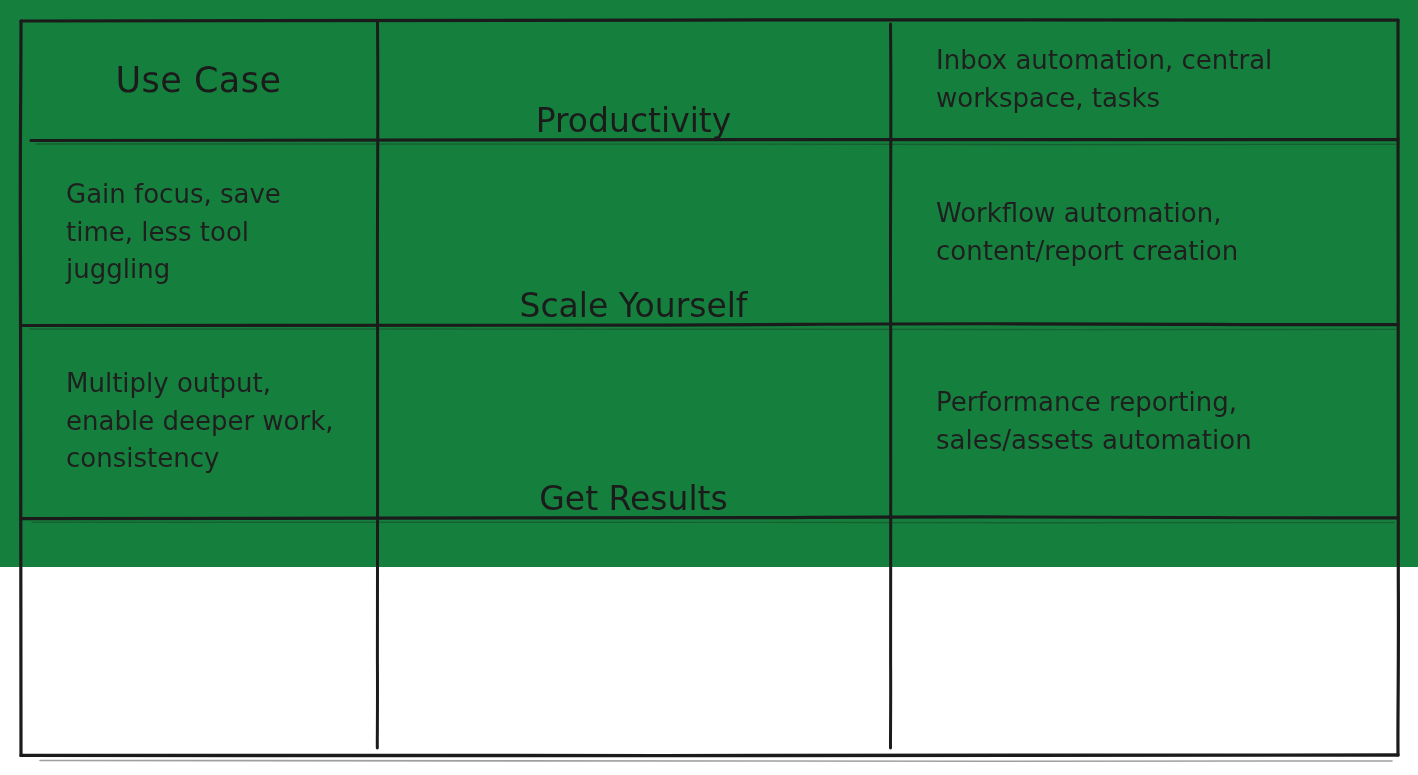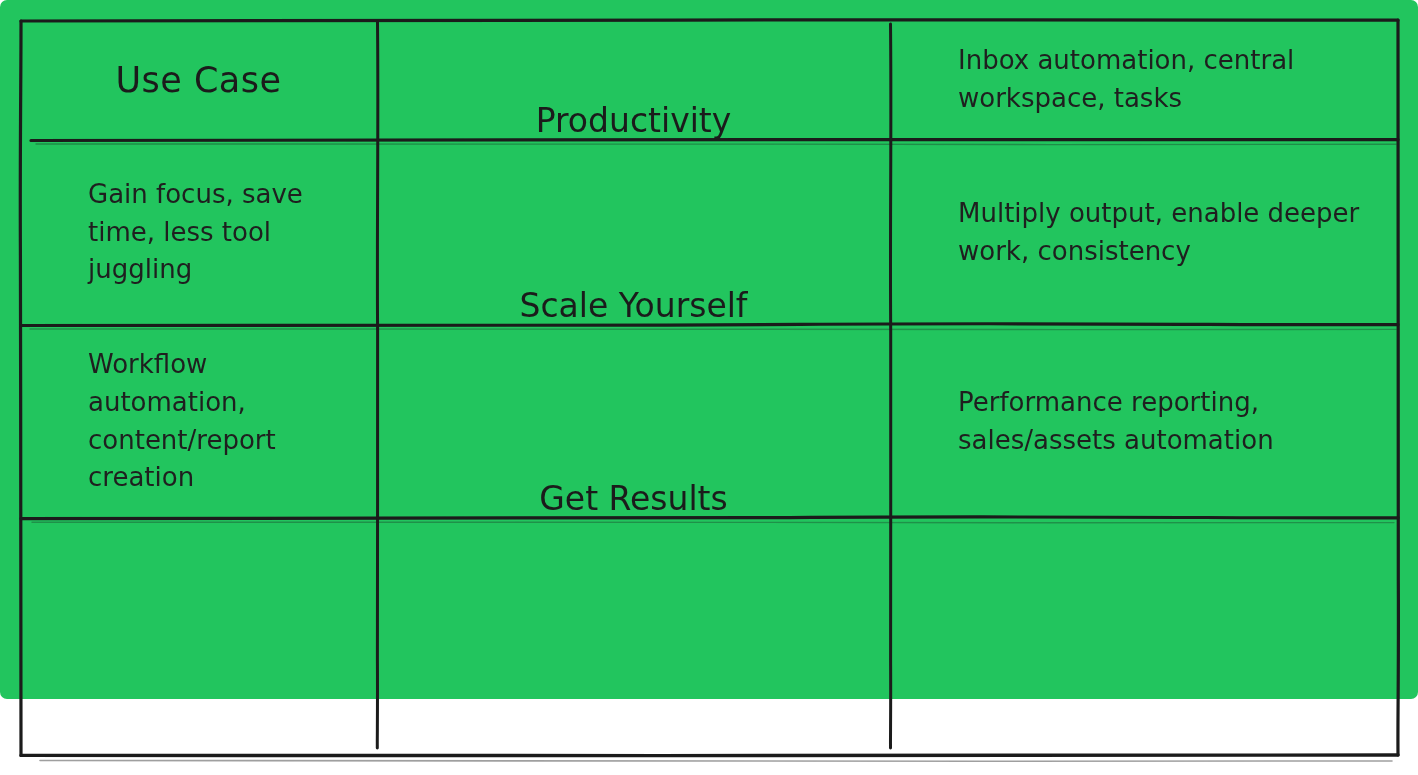--- a/index.html
+++ b/index.html
@@ -11,23 +11,22 @@
     width: 1418px;
     height: 775px;
     overflow: hidden;
     font-family: "DejaVu Sans", sans-serif;
     color: #1a1a1a;
   }
 
   #sheet {
     position: relative;
     width: 1418px;
-    height: 699px;
-    background: #22c55e;
-    border-radius: 7px;
+    height: 567px;
+    background: #15803d;
   }
 
   
   #ink {
     position: absolute;
     left: 0;
     top: 0;
     width: 1418px;
     height: 775px;
     pointer-events: none;
@@ -76,21 +75,21 @@
     line-height: 1.15;
     text-align: center;
     color: #1b1b1b;
   }
 
   
   .bodycell {
     display: flex;
     align-items: center;
     justify-content: flex-start;
-    padding-left: 68px;
+    padding-left: 46px;
     padding-right: 26px;
   }
   .bodycell .txt {
     font-size: 26px;
     line-height: 1.45;
     text-align: left;
     color: #1f1f1f;
     max-width: 440px;
   }
 
@@ -148,24 +147,24 @@
       <span class="txt">Inbox automation, central workspace, tasks</span>
     </div>
     <div class="cell bodycell r1">
       <span class="txt">Gain focus, save time, less tool juggling</span>
     </div>
 
     <div class="cell labelcell r2">
       <span class="txt">Scale Yourself</span>
     </div>
     <div class="cell bodycell r2">
-      <span class="txt">Multiply output, enable deeper work, consistency</span>
+      <span class="txt">Workflow automation, content/report creation</span>
     </div>
     <div class="cell bodycell r2">
-      <span class="txt">Workflow automation, content/report creation</span>
+      <span class="txt">Multiply output, enable deeper work, consistency</span>
     </div>
 
     <div class="cell labelcell r3">
       <span class="txt">Get Results</span>
     </div>
     <div class="cell bodycell r3">
       <span class="txt">Performance reporting, sales/assets automation</span>
     </div>
 
   </div>

